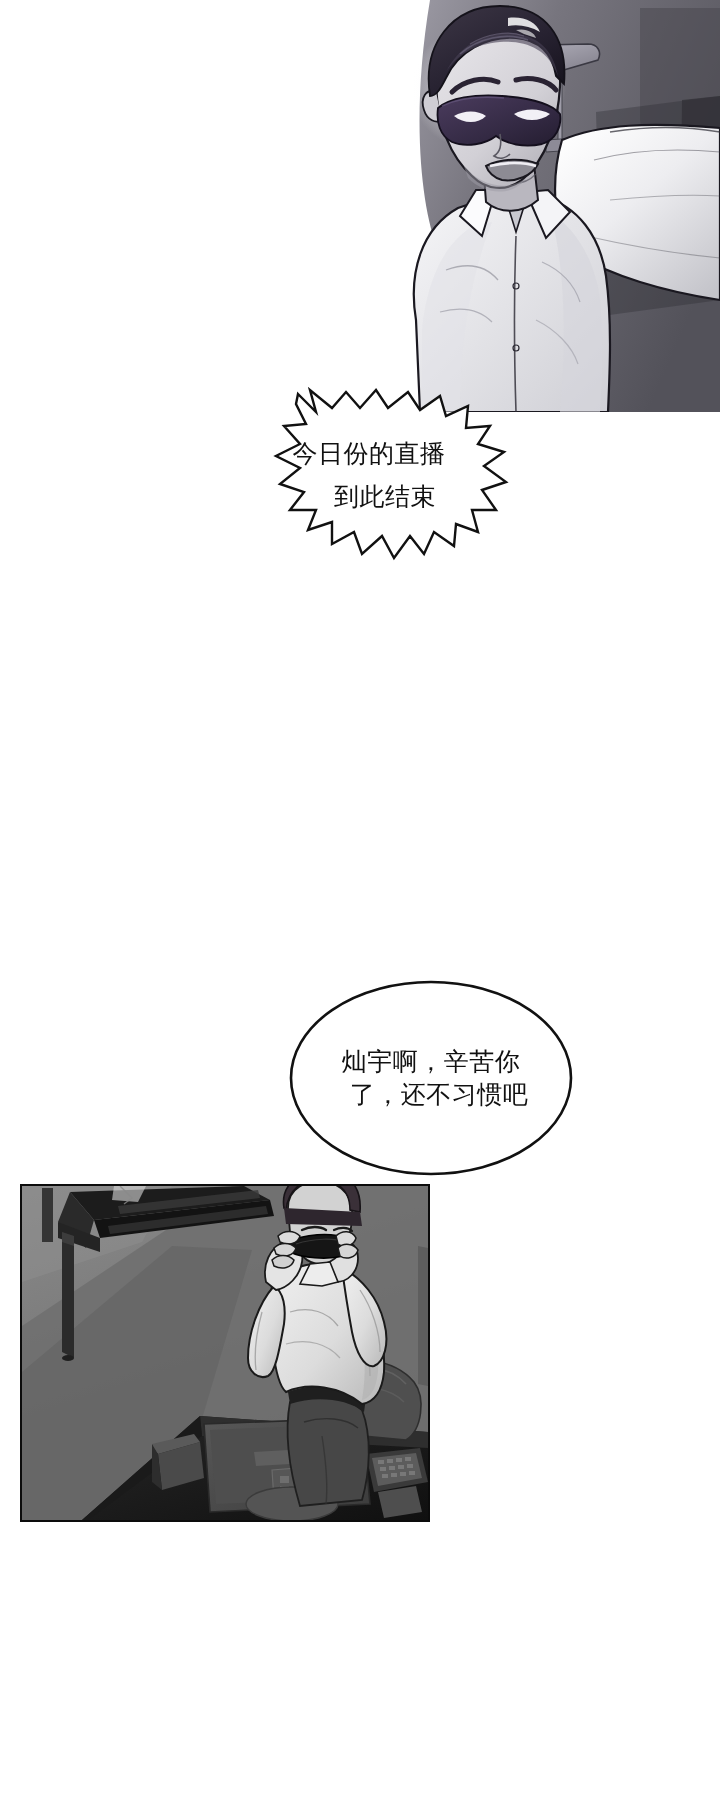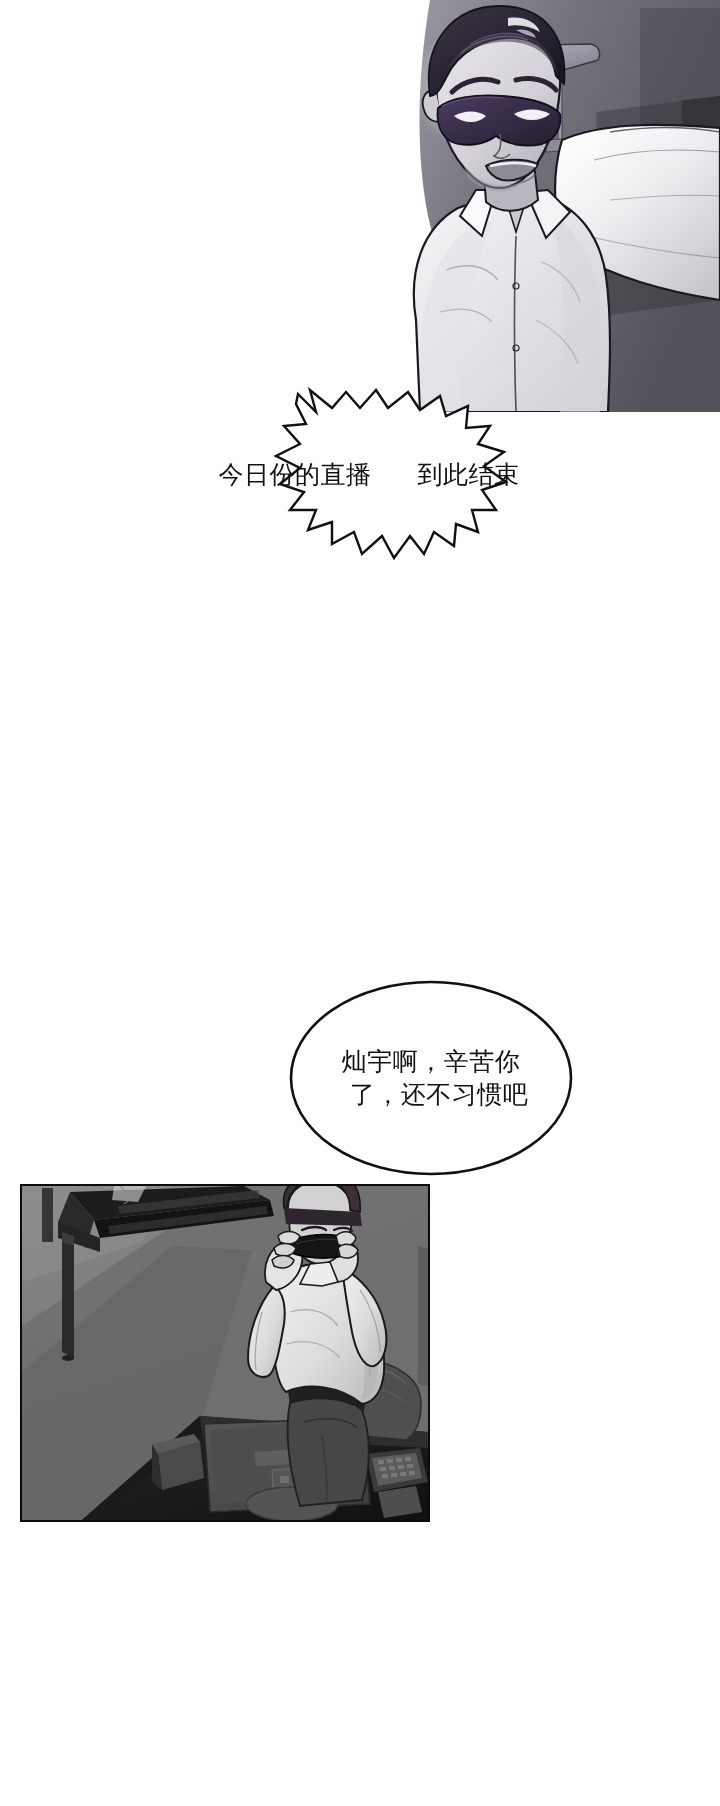--- a/index.html
+++ b/index.html
@@ -35,21 +35,21 @@
     position: absolute;
     left: 228px; top: 386px;
     width: 282px; height: 178px;
   }
   .shout-bubble svg { display:block; }
   .shout-text {
     position: absolute;
     left: 228px; top: 386px;
     width: 282px; height: 178px;
     display: flex;
-    flex-direction: row;
+    flex-direction: column;
     align-items: center;
     justify-content: center;
     gap: 14px;
     pointer-events: none;
   }
   .shout-text .line {
     font-size: 25px;
     line-height: 1.18;
     color: #111111;
     letter-spacing: 0.5px;

